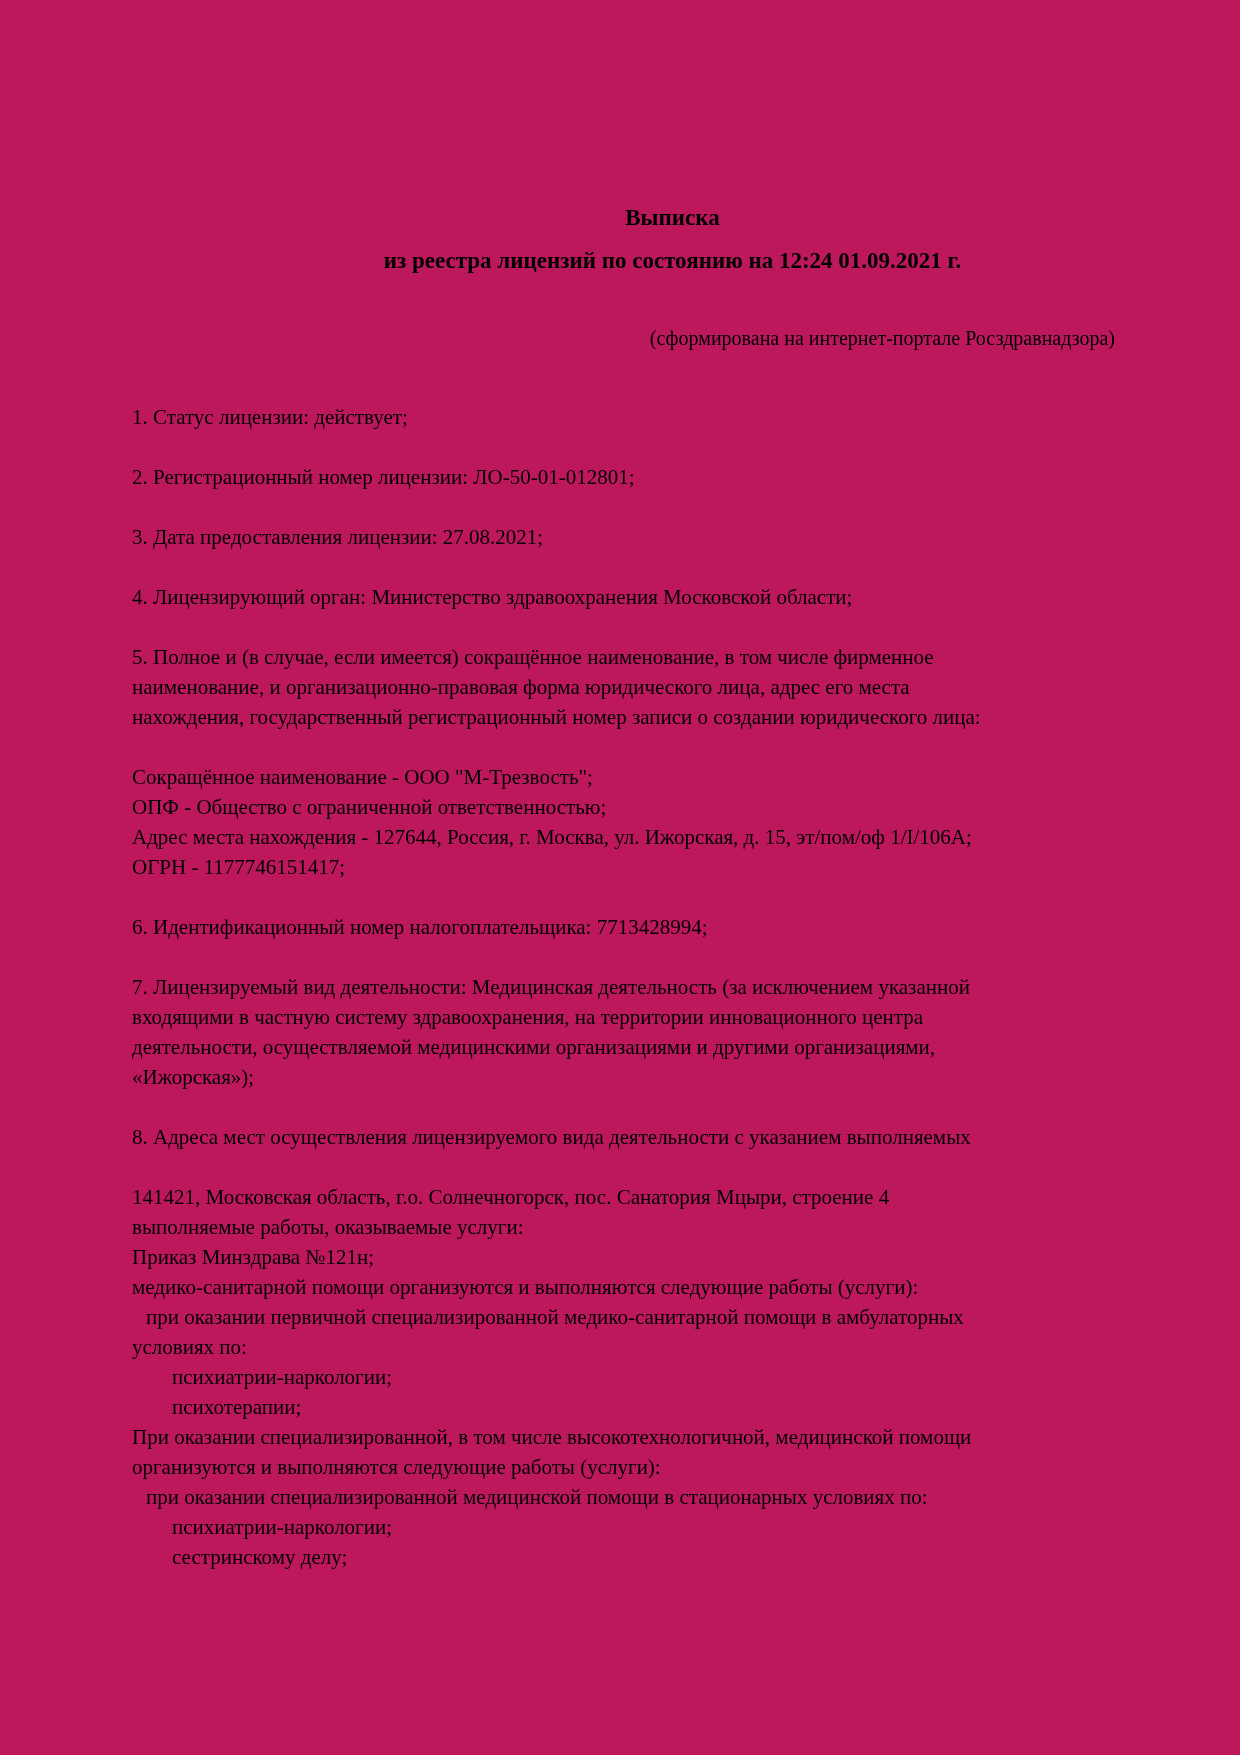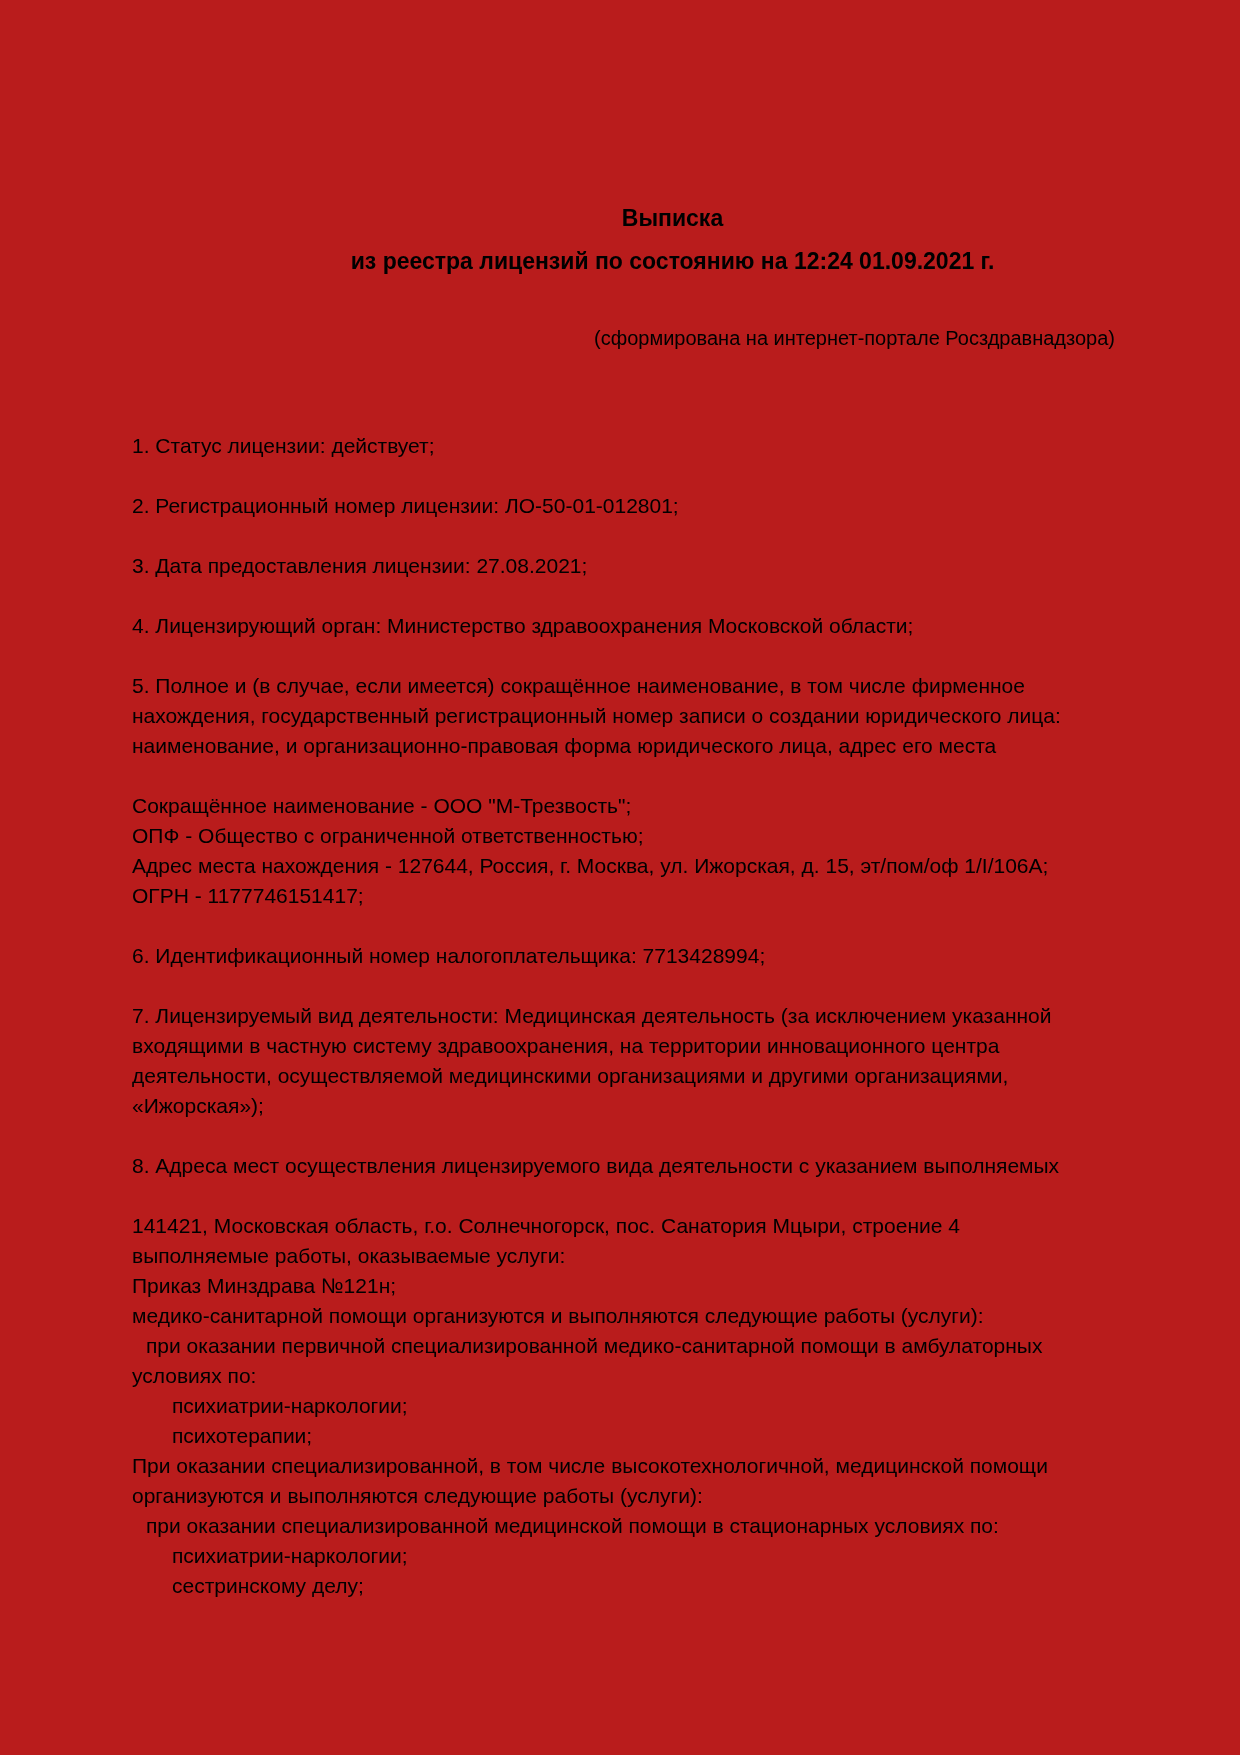--- a/index.html
+++ b/index.html
@@ -1,23 +1,23 @@
 <!DOCTYPE html>
 <html><head>
 <meta charset="utf-8">
 <style>
   html, body { margin: 0; padding: 0; }
   body { background: #fff; }
   .page {
     position: relative;
     width: 1240px;
     height: 1755px;
-    background: #b91c1c;
+    background: #be185d;
     color: #000000;
-    font-family: Liberation Sans, sans-serif;
+    font-family: Liberation Serif, serif;
     overflow: hidden;
   }
   .title-block {
     position: absolute;
     left: 132px;
     width: 983px;
     text-align: center;
     font-weight: bold;
     font-size: 23px;
     line-height: 30px;
@@ -31,21 +31,21 @@
     position: absolute;
     top: 327px;
     left: 132px;
     width: 983px;
     text-align: right;
     font-size: 20px;
     line-height: 22px;
   }
   .body-text {
     position: absolute;
-    top: 431px;
+    top: 402px;
     left: 132px;
     width: 990px;
     font-size: 21px;
   }
   .line {
     height: 30px;
     line-height: 30px;
     white-space: nowrap;
   }
   .gap { height: 30px; }
@@ -71,22 +71,22 @@
     <div class="gap"></div>
 
     <div class="line">3. Дата предоставления лицензии: 27.08.2021;</div>
     <div class="gap"></div>
 
     <div class="line">4. Лицензирующий орган: Министерство здравоохранения Московской области;</div>
     <div class="gap"></div>
 
     <div>
       <div class="line">5. Полное и (в случае, если имеется) сокращённое наименование, в том числе фирменное</div>
+      <div class="line">наименование, и организационно-правовая форма юридического лица, адрес его места</div>
       <div class="line">нахождения, государственный регистрационный номер записи о создании юридического лица:</div>
-      <div class="line">наименование, и организационно-правовая форма юридического лица, адрес его места</div>
     </div>
     <div class="gap"></div>
 
     <div>
       <div class="line">Сокращённое наименование - ООО "М-Трезвость";</div>
       <div class="line">ОПФ - Общество с ограниченной ответственностью;</div>
       <div class="line">Адрес места нахождения - 127644, Россия, г. Москва, ул. Ижорская, д. 15, эт/пом/оф 1/I/106А;</div>
       <div class="line">ОГРН - 1177746151417;</div>
     </div>
     <div class="gap"></div>

